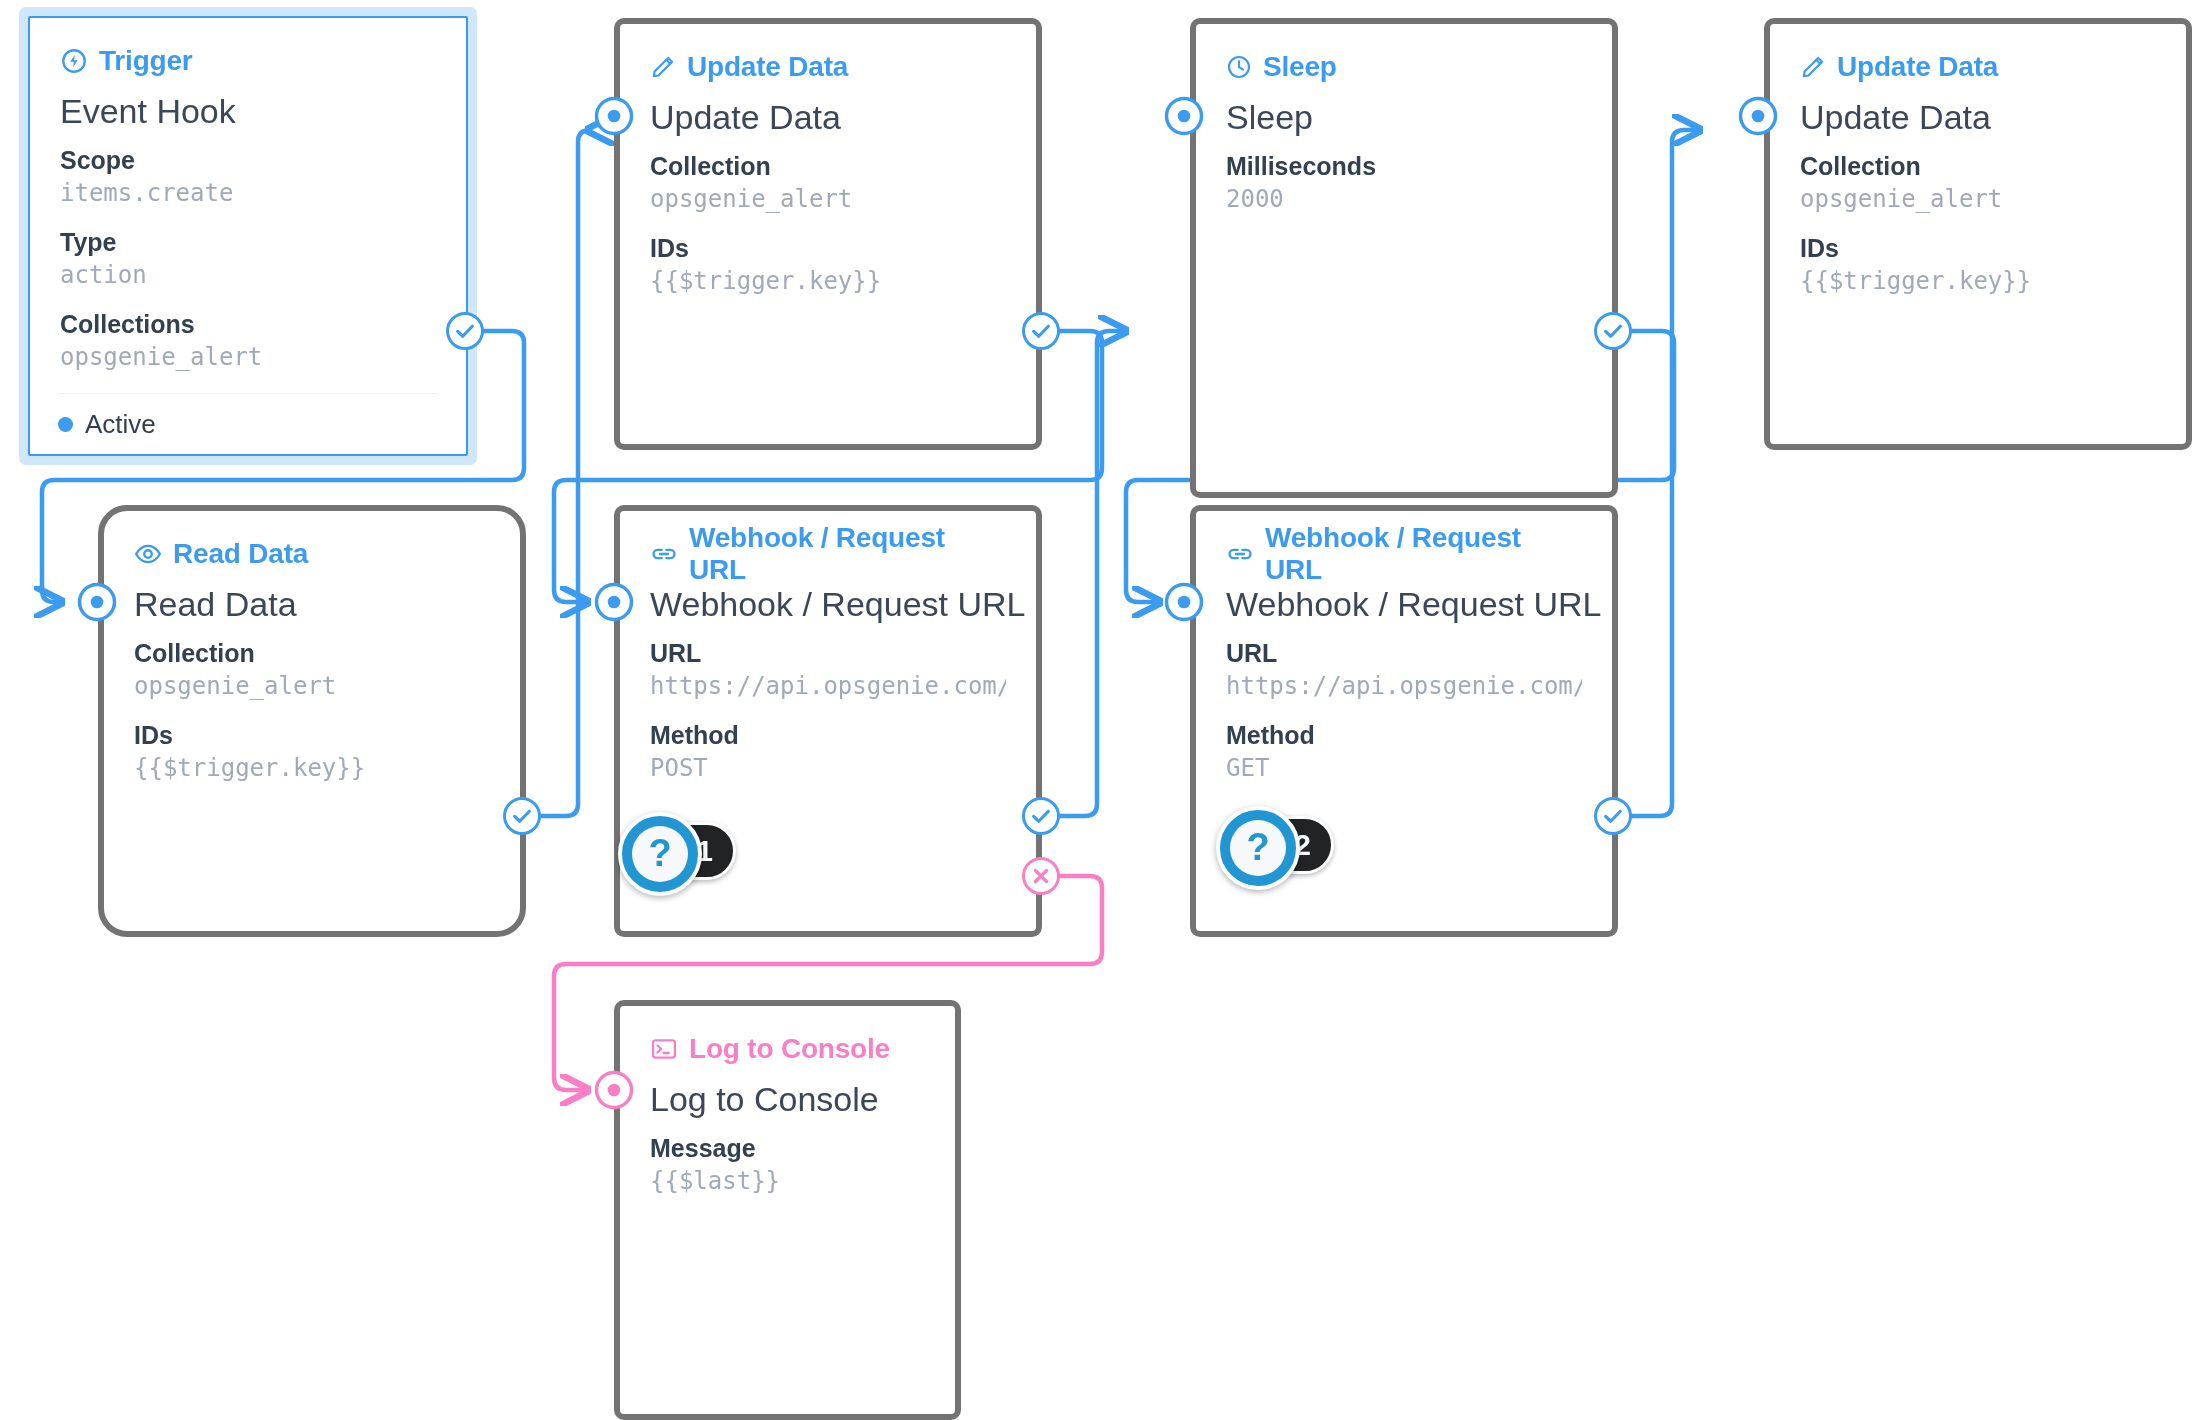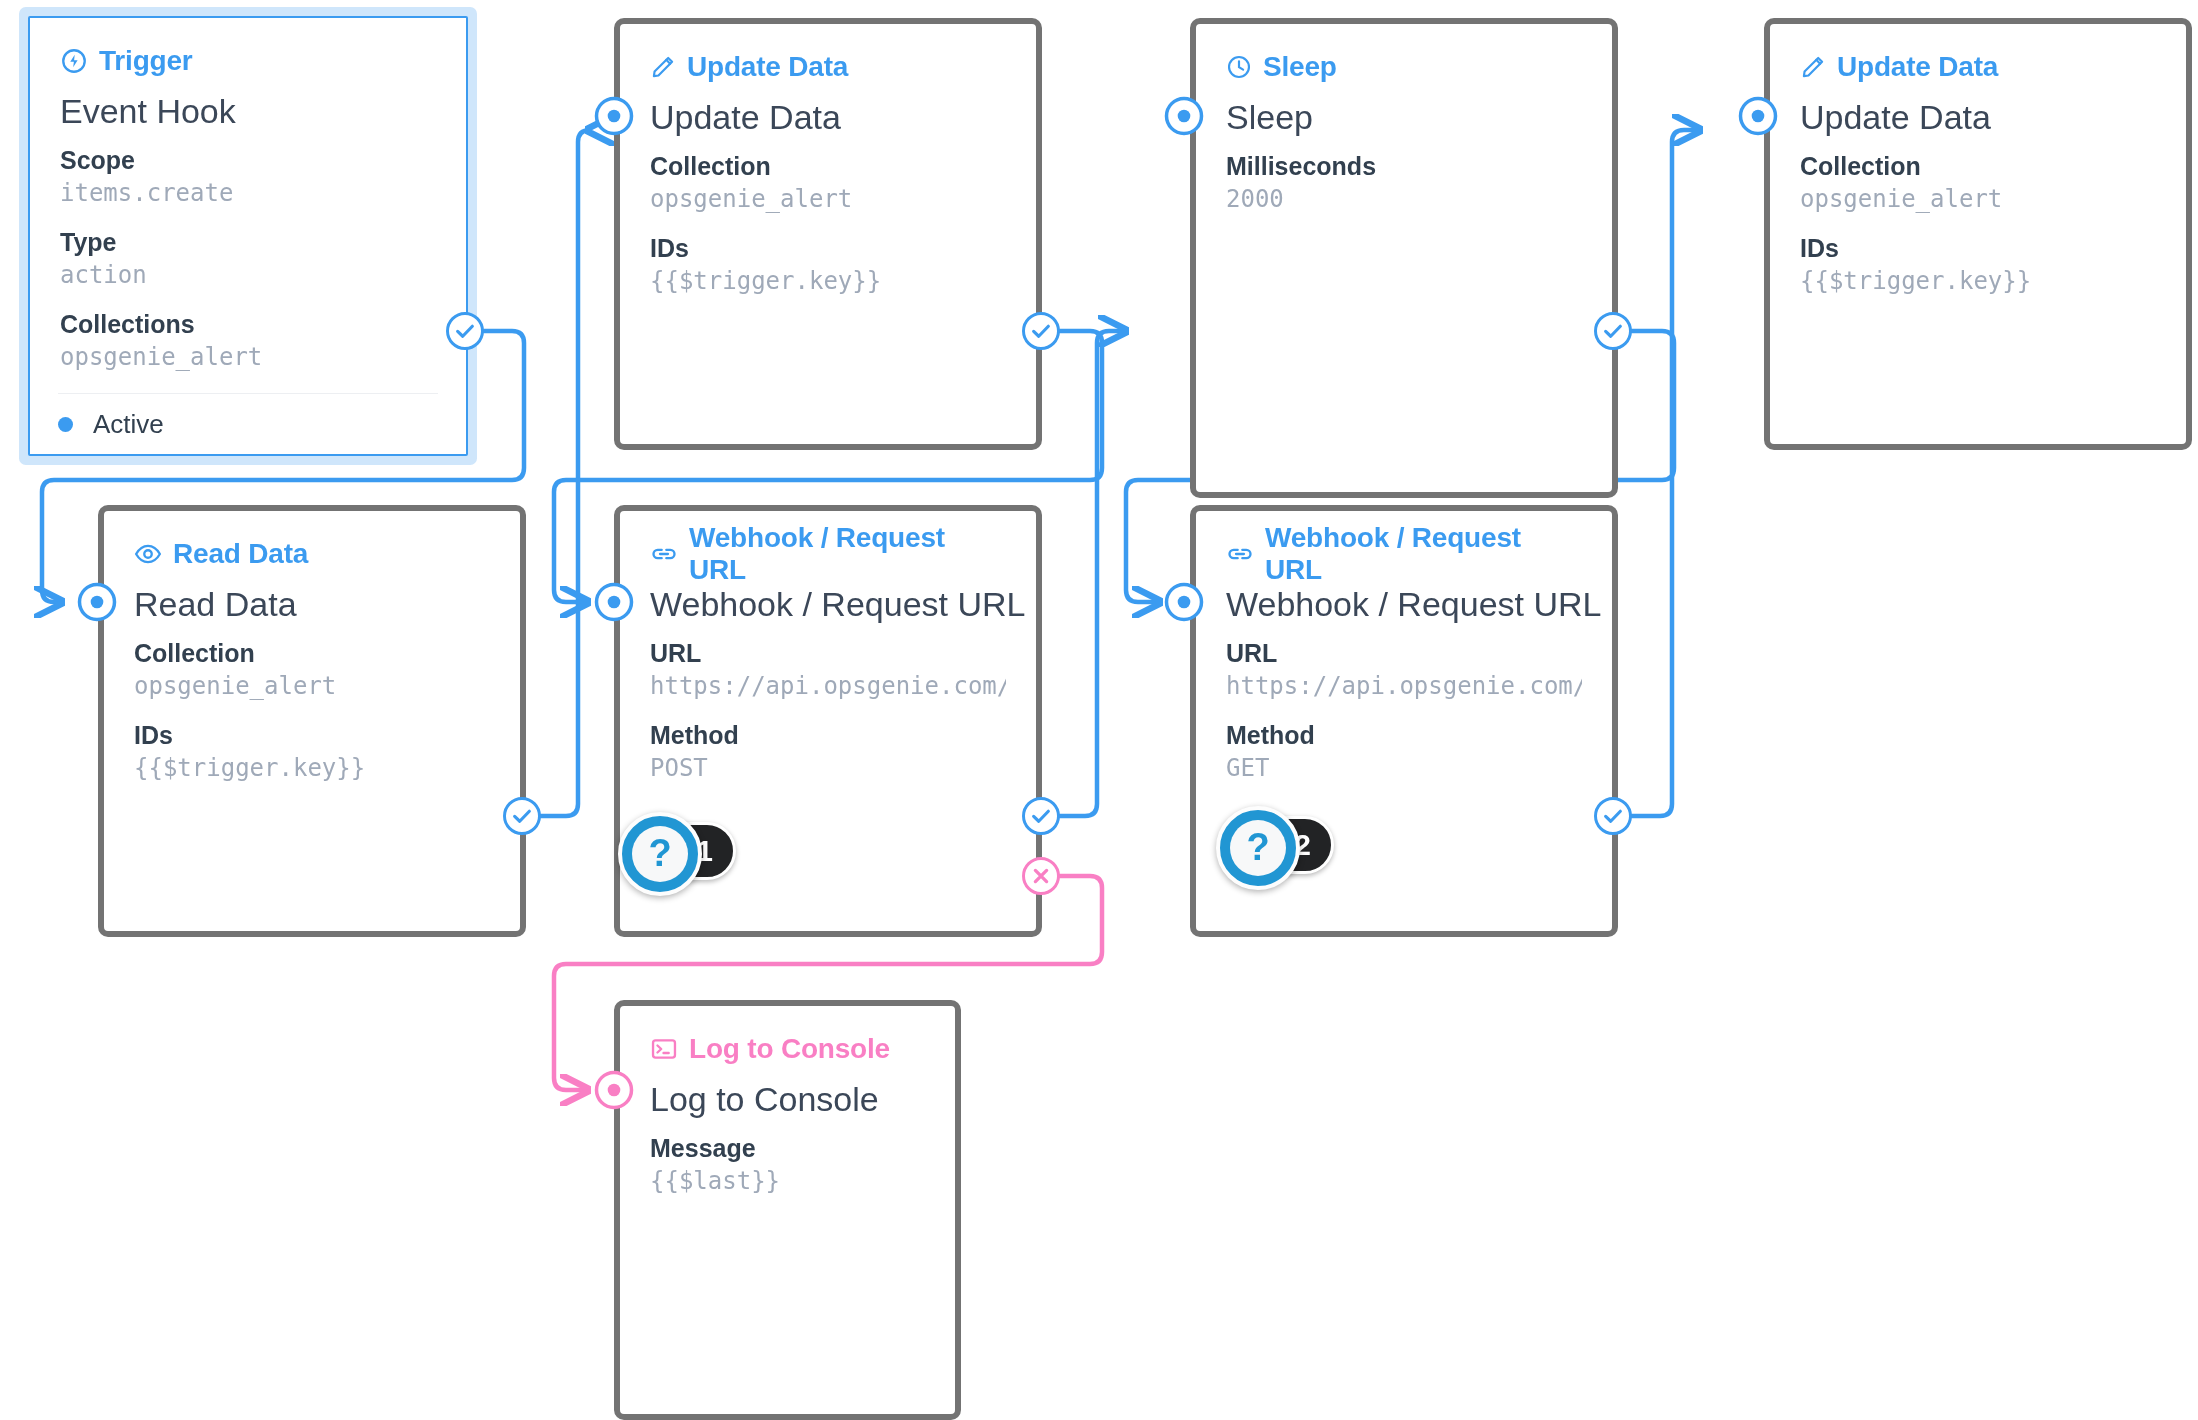--- a/index.html
+++ b/index.html
@@ -51,21 +51,21 @@
     line-height: 32px;
   }
   .f-value {
     font-family: "DejaVu Sans Mono", monospace;
     font-size: 24px; color: #9fa9b8; line-height: 34px;
     white-space: nowrap; overflow: hidden;
   }
 
   .divider { border-top: 1px solid #edeff2; margin: 0 0 0 0; }
   .status {
-    display: flex; align-items: center; gap: 20px;
+    display: flex; align-items: center; gap: 12px;
     font-size: 26px; color: #32404f; height: 60px;
   }
   .status .dot { width: 15px; height: 15px; border-radius: 50%; background: #3b9bf0; flex:none; }
 
   
   .port { position: absolute; z-index: 3; }
 
   
   .help-badge {
     position: absolute; z-index: 6;
@@ -240,21 +240,21 @@
     <div class="field">
       <div class="f-label">IDs</div>
       <div class="f-value">{{$trigger.key}}</div>
     </div>
   </div>
   <svg class="port" style="left:1737px; top:95px;" width="42" height="42" viewBox="0 0 24 24">
     <circle cx="12" cy="12" r="10" fill="#fff" stroke="#3b9bf0" stroke-width="2"></circle>
     <circle cx="12" cy="12" r="3.6" fill="#3b9bf0"></circle>
   </svg>
 
-  <div class="panel" style="left:98px; top:505px; width:428px; height:432px;">
+  <div class="panel" style="left:98px; top:505px; width:428px; height:432px;border-radius:29px;">
     <div class="panel-title">
       <svg width="28" height="28" viewBox="0 0 24 24" fill="none" stroke="#3b9bf0" stroke-width="2" stroke-linecap="round" stroke-linejoin="round">
         <path d="M1.8 12 C 4.8 6.8 8.5 5 12 5 C 15.5 5 19.2 6.8 22.2 12 C 19.2 17.2 15.5 19 12 19 C 8.5 19 4.8 17.2 1.8 12 Z"></path>
         <circle cx="12" cy="12" r="3.2"></circle>
       </svg>
       <span>Read Data</span>
     </div>
     <div class="row-name">Read Data</div>
     <div class="field">
       <div class="f-label">Collection</div>

